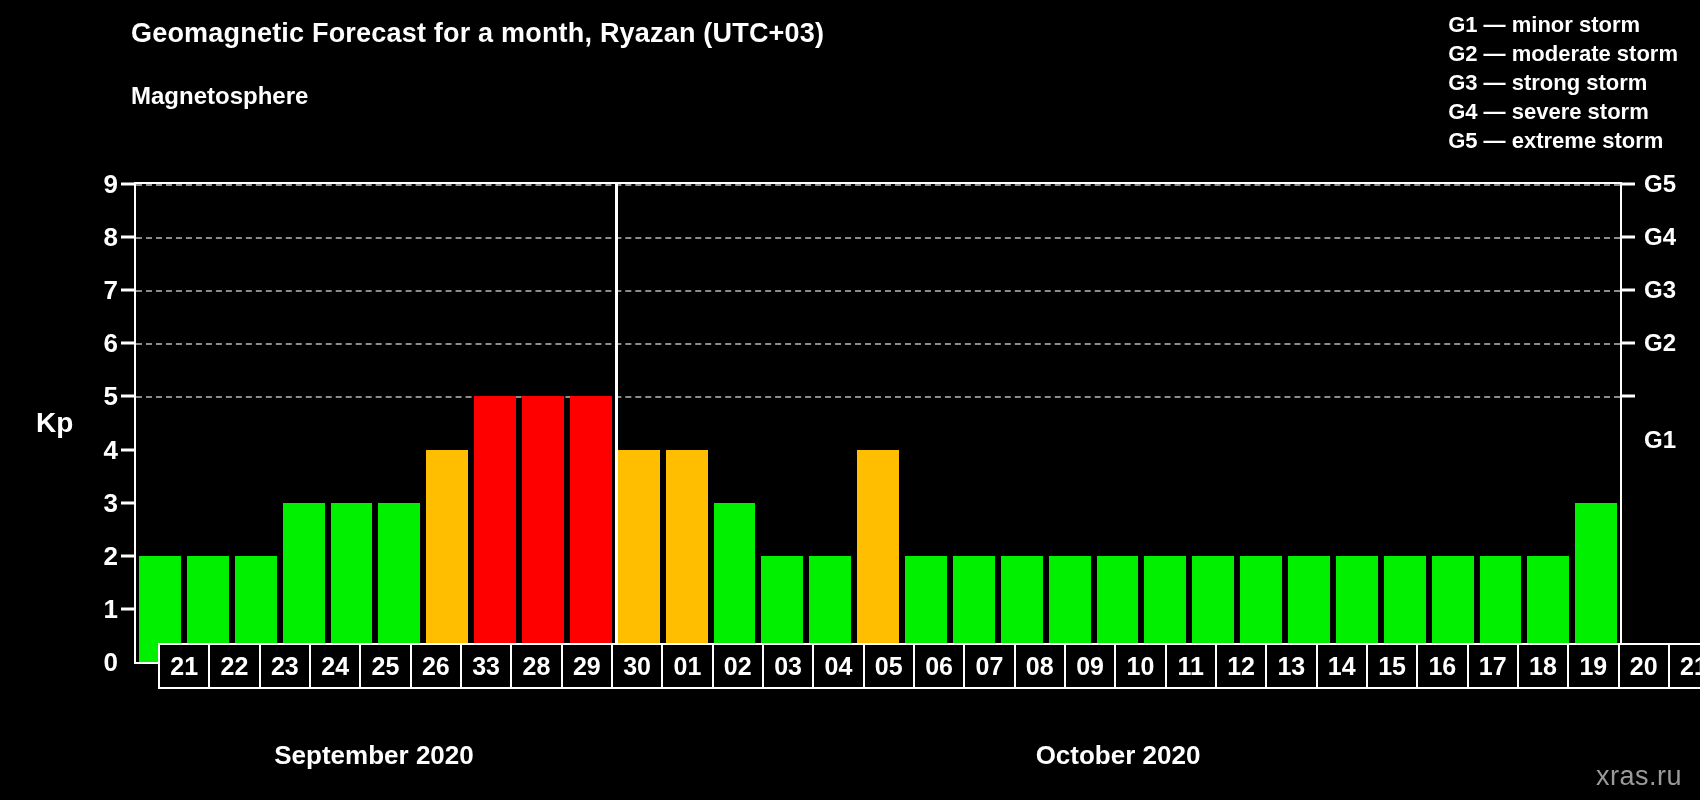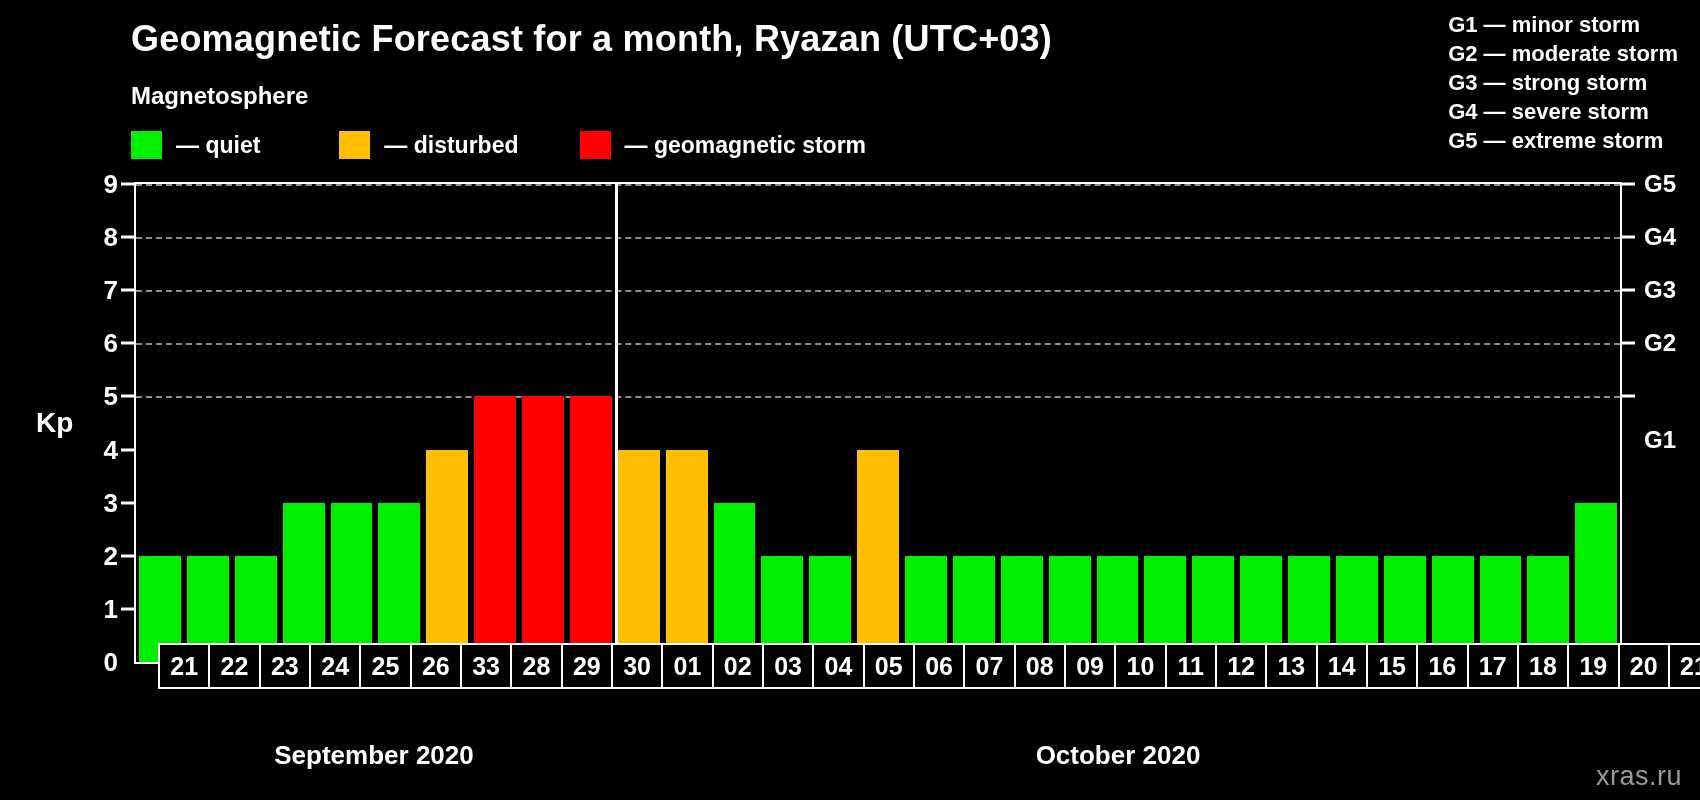--- a/index.html
+++ b/index.html
@@ -6,21 +6,21 @@
   body{
     width:1700px;height:800px;overflow:hidden;
     font-family:"Liberation Sans","DejaVu Sans",sans-serif;
     color:#fff;position:relative;
   }
   #root{position:absolute;inset:0;background:#000;}
 
   
   .title{
     position:absolute;left:131px;top:18px;
-    font-size:36px;font-weight:bold;letter-spacing:.2px;
+    font-size:27px;font-weight:bold;letter-spacing:.2px;
     white-space:nowrap;
   }
   .magneto{
     position:absolute;left:131px;top:82px;
     font-size:24px;font-weight:bold;
   }
   .legend-row{
     position:absolute;left:131px;top:131px;
     display:flex;align-items:center;gap:0;
     white-space:nowrap;
@@ -129,36 +129,20 @@
   }
 </style>
 </head>
 <body>
 
 <div id="root">
 
   <div class="title">Geomagnetic Forecast for a month, Ryazan (UTC+03)</div>
   <div class="magneto">Magnetosphere</div>
 
-  <div class="legend-row" id="legend-row">
-      <div class="legend-item">
-        <span class="legend-swatch" style="background: rgb(0, 240, 0);"></span>
-        <span class="legend-label">— quiet</span>
-      </div>
-      <span class="lg-gap1"></span>
-      <div class="legend-item">
-        <span class="legend-swatch" style="background: rgb(255, 190, 0);"></span>
-        <span class="legend-label">— disturbed</span>
-      </div>
-      <span class="lg-gap2"></span>
-      <div class="legend-item">
-        <span class="legend-swatch" style="background: rgb(255, 0, 0);"></span>
-        <span class="legend-label">— geomagnetic storm</span>
-      </div>
-    </div>
 
   <div class="gscale" id="gscale">
       <div class="gscale-line">G1 — minor storm</div>
       <div class="gscale-line">G2 — moderate storm</div>
       <div class="gscale-line">G3 — strong storm</div>
       <div class="gscale-line">G4 — severe storm</div>
       <div class="gscale-line">G5 — extreme storm</div>
     </div>
 
   <div class="kp-label">Kp</div>

